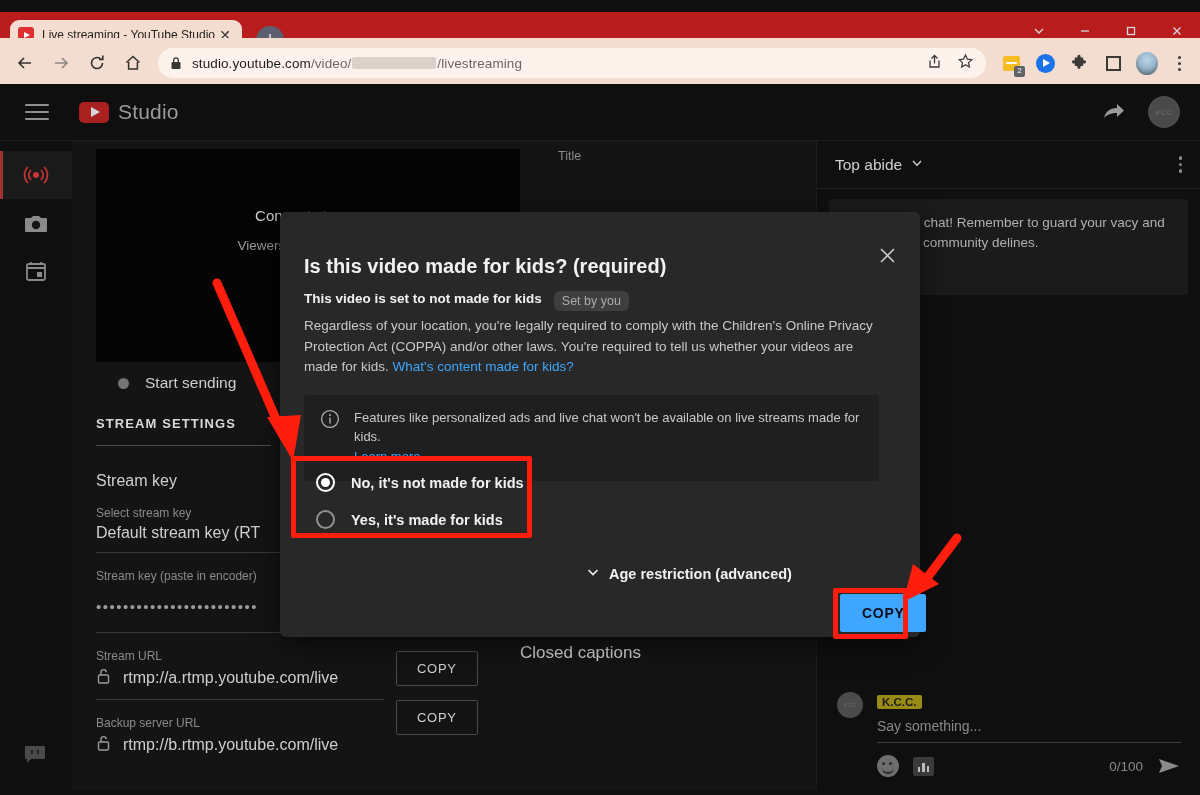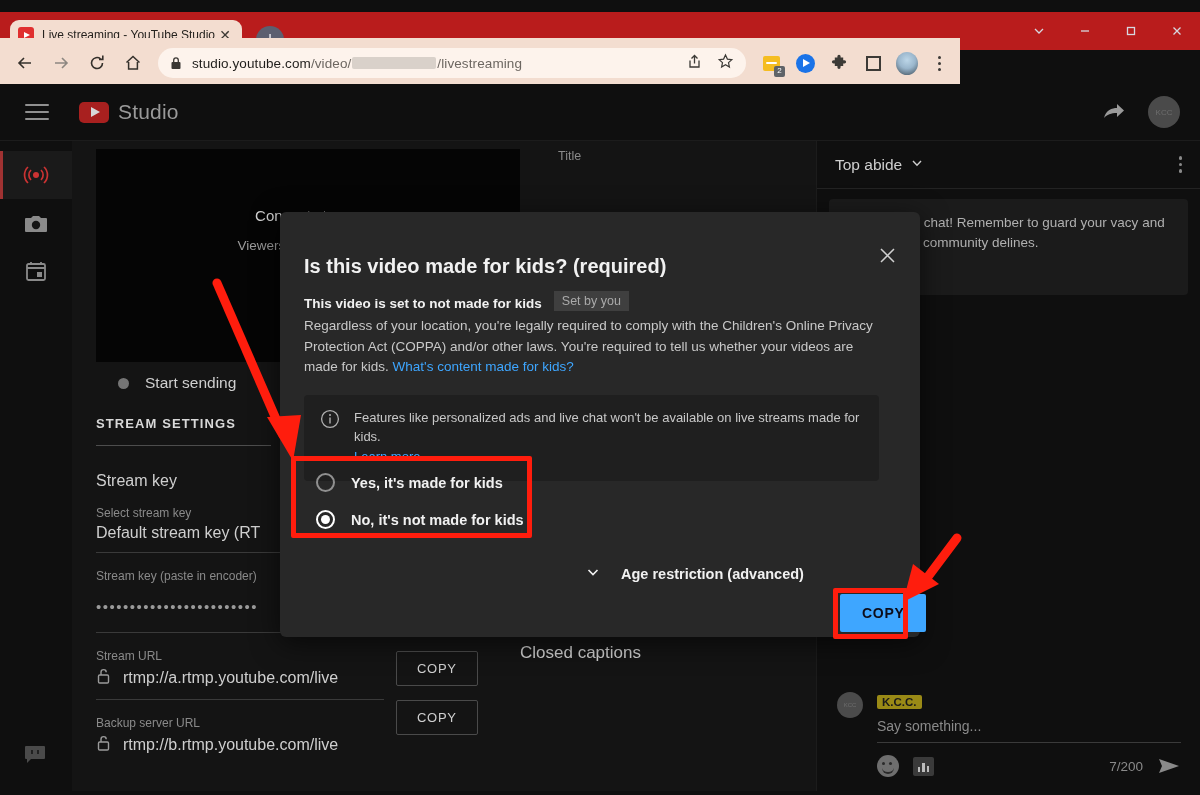--- a/index.html
+++ b/index.html
@@ -42,21 +42,21 @@
   }
   .wincontrols {
     position: absolute; right: 0; top: 0; height: 38px; display: flex; align-items: center;
   }
   .wc { width: 46px; height: 38px; display: flex; align-items: center; justify-content: center;
         color: #d7d8e0; font-size: 15px; }
   .wc svg { display:block; }
 
   
   .toolbar {
-    position: absolute; left: 0; top: 38px; width: 960px; height: 50px;
+    position: absolute; left: 0; top: 38px; width: 1200px; height: 50px;
     background: #f3ddd0; display: flex; align-items: center; padding: 8px 8px;
   }
   .navbtn { width: 34px; height: 34px; display:flex; align-items:center; justify-content:center;
             color:#34302b; margin-right: 2px; }
   .navbtn.dim { color: #8d8781; }
   .omnibox {
     flex: 1 1 auto; height: 30px; background: #fdf3ec; border-radius: 16px;
     display: flex; align-items: center; padding: 0 12px; margin: 0 8px 0 6px;
     position: relative;
   }
@@ -197,40 +197,40 @@
   .ci-count { margin-left: auto; font-size: 13.5px; color: #8a8a8a; }
   .ci-send { color: #8a8a8a; display:flex; }
   .modal {
     position: absolute; left: 280px; top: 212px; width: 640px; height: 425px;
     background: #282828; border-radius: 6px; box-shadow: 0 6px 28px rgba(0,0,0,.6);
     overflow: hidden;
   }
   .modal-title { position: absolute; left: 24px; top: 31px; font-size: 20px; font-weight: bold; color: #f1f1f1; margin-top: 12px; }
   .modal-close { position: absolute; right: 20px; top: 30px; width: 26px; height: 26px;
                  display:flex; align-items:center; justify-content:center; color: #d0d0d0; }
-  .m-setrow { position: absolute; left: 24px; top: 79px; display: flex; align-items: flex-end; gap: 12px; }
+  .m-setrow { position: absolute; left: 24px; top: 79px; display: flex; align-items: flex-start; gap: 12px; }
   .m-setrow b { font-size: 13.5px; color: #f1f1f1; }
-  .m-chip { background: #3f3f3f; color: #aaa; font-size: 12.5px; padding: 3px 8px; border-radius: 0; }
+  .m-chip { background: #3f3f3f; color: #aaa; font-size: 12.5px; padding: 3px 8px; border-radius: 6px; }
   .m-body { position: absolute; left: 24px; top: 104px; width: 580px; font-size: 13.5px;
             color: #c8c8c8; line-height: 1.53; }
   .m-body a { color: #3ea6ff; text-decoration: none; }
   .m-info {
     position: absolute; left: 24px; top: 183px; width: 575px; background: #1f1f1f; border-radius: 4px;
     padding: 14px 16px; display: flex; gap: 14px; align-items: flex-start;
   }
   .m-info .txt { font-size: 13px; color: #c8c8c8; line-height: 1.45; }
   .m-info .txt a { display: block; color: #3ea6ff; text-decoration: none; margin-top: 1px; }
   .m-radio-group { position: absolute; left: 30px; top: 252px; width: 236px; }
   .m-radio { display: flex; align-items: center; gap: 16px; height: 37px; padding-left: 6px; }
   .rb { width: 19px; height: 19px; border-radius: 50%; border: 2px solid #909090; flex: 0 0 auto;
         display: flex; align-items: center; justify-content: center; }
   .rb.on { border-color: #fff; }
   .rb.on::after { content: ""; width: 9px; height: 9px; border-radius: 50%; background: #fff; }
   .m-radio span { font-size: 14.5px; color: #f1f1f1; font-weight: bold; }
-  .m-age { position: absolute; left: 305px; top: 352px; display: flex; align-items: center; gap: 20px; color: #f1f1f1; }
+  .m-age { position: absolute; left: 305px; top: 352px; display: flex; align-items: center; gap: 8px; color: #f1f1f1; }
   .m-age span { font-size: 14.5px; font-weight: bold; }
   .m-save {
     position: absolute; left: 840px; top: 594px; background: #3ea6ff; color: #0d0d1a;
     font-size: 14px; font-weight: bold; letter-spacing: .7px; padding: 11px 22px; border-radius: 2px;
   }
 
   
   .hl {
     position: absolute; border: 5px solid #ff1d0d; border-radius: 2px; pointer-events: none;
   }
@@ -517,21 +517,21 @@
             <div class="ci-rule"></div>
           </span>
         </div>
         <div class="ci-bottom" style="padding-left:40px;">
           <span class="ci-emoji"></span>
           <span class="ci-poll">
               <i style="height:5px"></i>
               <i style="height:9px"></i>
               <i style="height:6px"></i>
             </span>
-          <span class="ci-count">7/200</span>
+          <span class="ci-count">0/100</span>
           <span class="ci-send">
             <svg width="24" height="18" viewBox="0 0 24 18">
                 <path d="M2 2 L22 9 L2 16 L5 9 Z" fill="#8a8a8a"></path>
               </svg>
           </span>
         </div>
       </div>
     </div>
   </div>
 
@@ -561,26 +561,26 @@
           </svg>
       </span>
       <span class="txt">
         <span>Features like personalized ads and live chat won't be available on live streams made for kids.</span>
         <a href="#">Learn more</a>
       </span>
     </div>
 
     <div class="m-radio-group">
       <div class="m-radio">
+        <span class="rb on"></span>
+        <span>No, it's not made for kids</span>
+      </div>
+      <div class="m-radio">
         <span class="rb"></span>
         <span>Yes, it's made for kids</span>
-      </div>
-      <div class="m-radio">
-        <span class="rb on"></span>
-        <span>No, it's not made for kids</span>
       </div>
     </div>
 
     <div class="m-age">
       <span>
         <svg width="16" height="16" viewBox="0 0 16 16">
             <path d="M3.5 6 L8 10.6 L12.5 6" stroke="#f1f1f1" stroke-width="1.6" fill="none"></path>
           </svg>
       </span>
       <span>Age restriction (advanced)</span>

